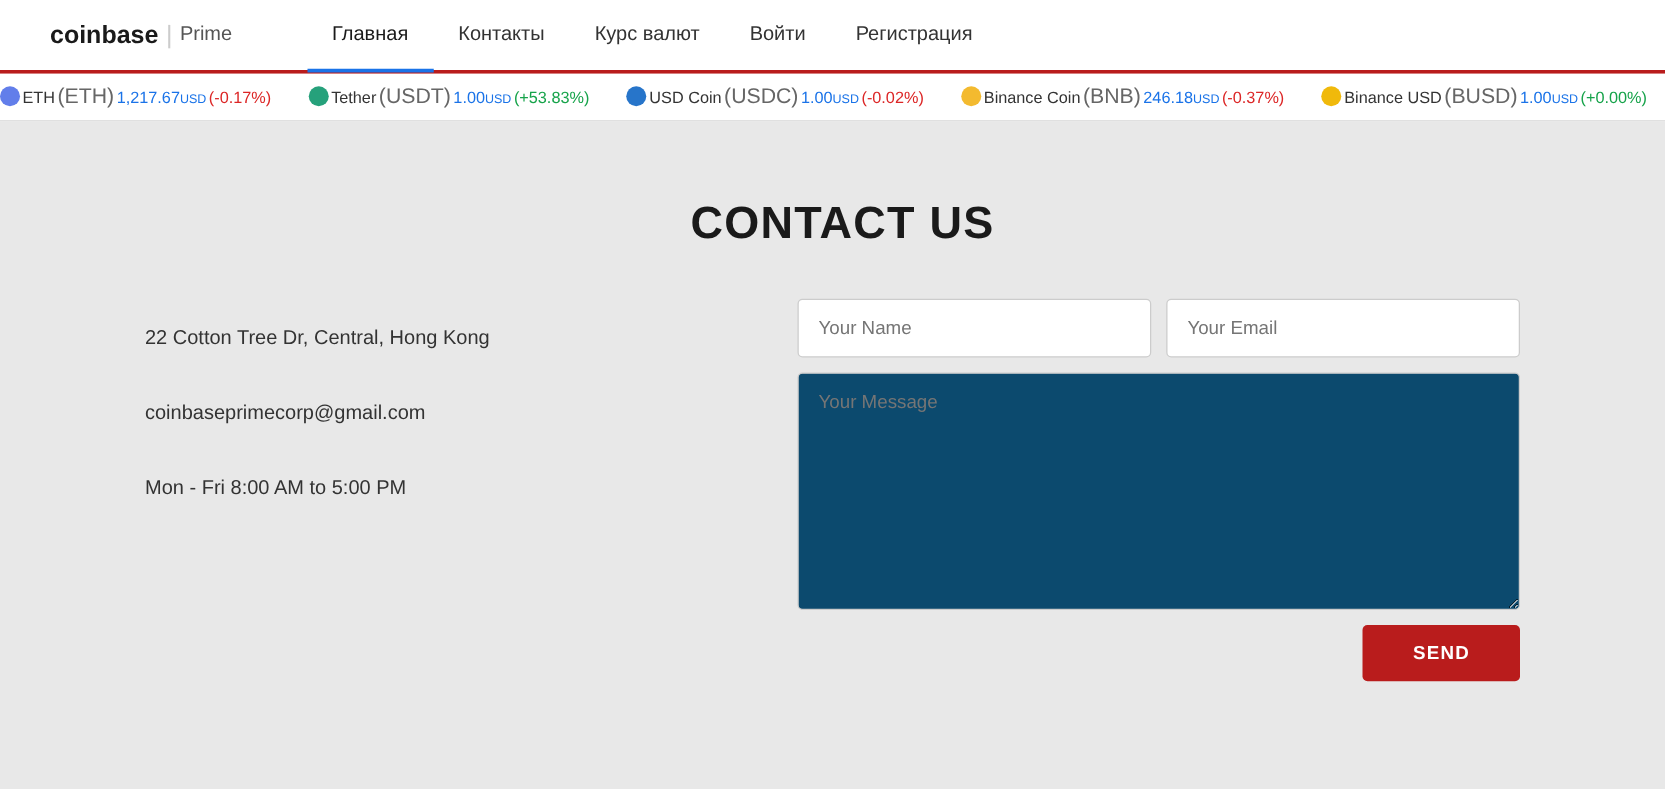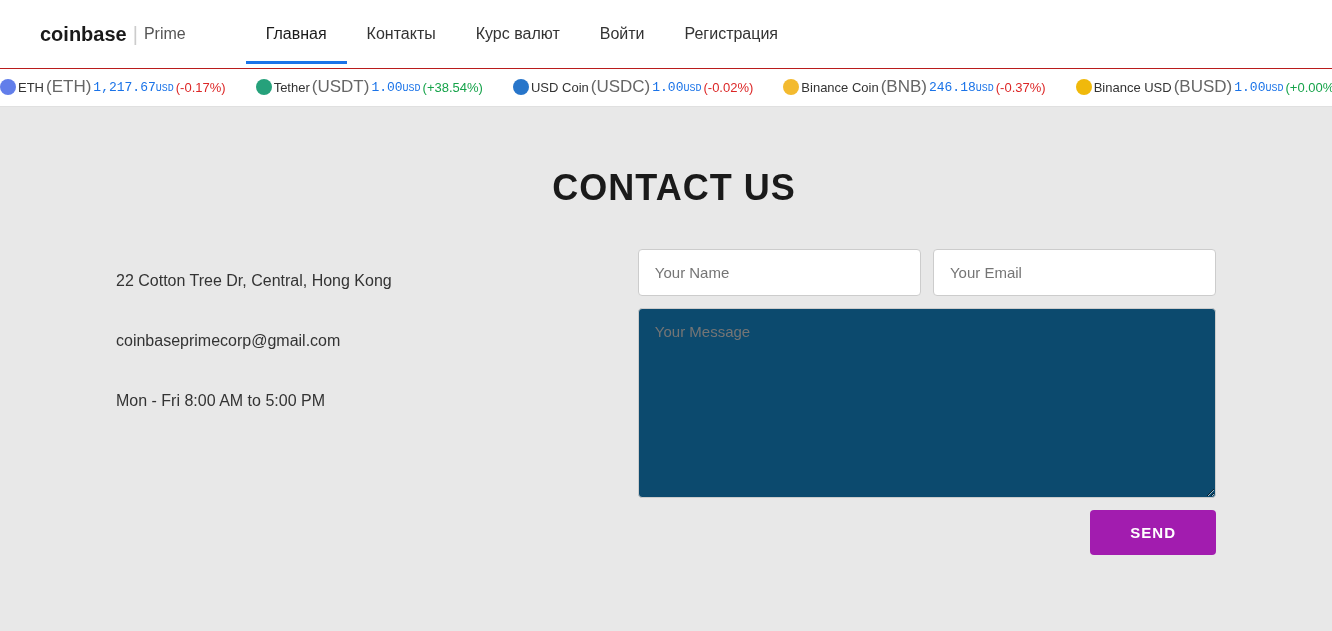--- a/index.html
+++ b/index.html
@@ -4,22 +4,22 @@
   <style>
     * { margin: 0; padding: 0; box-sizing: border-box; }
     body { font-family: Arial, sans-serif; background: #f0f0f0; overflow-x: hidden; }
 
     
     .header {
       background: #fff;
       display: flex;
       align-items: center;
       padding: 0 40px;
-      height: 69px;
-      border-bottom: 1px solid #b91c1c;
+      height: 59px;
+      border-bottom: 3px solid #b91c1c;
     }
     .logo {
       display: flex;
       align-items: center;
       margin-right: 60px;
       text-decoration: none;
     }
     .logo-coinbase {
       font-size: 20px;
       font-weight: bold;
@@ -82,21 +82,21 @@
       0% { transform: translateX(0); }
       100% { transform: translateX(-50%); }
     }
     .ticker-item {
       display: inline-flex;
       align-items: center;
       gap: 2px;
     }
     .ticker-name { color: #333; }
     .ticker-symbol { color: #666; font-size: 17px; }
-    .ticker-price { color: #1a73e8; font-size: 13px; font-family: Liberation Mono, monospace; }
+    .ticker-price { color: #1a73e8; font-size: 13px; }
     .ticker-price-sub { font-size: 10px; }
     .positive { color: #16a34a; }
     .negative { color: #dc2626; text-align: right; }
     .ticker-icon { width: 16px; height: 16px; border-radius: 50%; display: inline-block; }
 
     
     .main {
       background: #e8e8e8;
       min-height: 560px;
       padding: 60px 40px;
@@ -160,21 +160,21 @@
       resize: vertical;
       min-height: 190px;
       outline: none;
       font-family: Arial, sans-serif;
     }
     .send-btn-row {
       display: flex;
       justify-content: flex-end;
     }
     .send-btn {
-      background: #a21caf;
+      background: #b91c1c;
       color: #fff;
       border: none;
       border-radius: 4px;
       padding: 14px 40px;
       font-size: 15px;
       font-weight: 700;
       letter-spacing: 1px;
       cursor: pointer;
     }
   </style>
@@ -204,21 +204,21 @@
       <span class="ticker-name">ETH</span>
       <span class="ticker-symbol">(ETH)</span>
       <span class="ticker-price"><span>1,217.67</span><span class="ticker-price-sub" style="font-size:10px;color:#1a73e8;">USD</span></span>
       <span class="negative">(-0.17%)</span>
     </span>
     <span class="ticker-item">
       <span class="ticker-icon" style="background:#26a17b;"></span>
       <span class="ticker-name">Tether</span>
       <span class="ticker-symbol">(USDT)</span>
       <span class="ticker-price"><span>1.00</span><span class="ticker-price-sub" style="font-size:10px;color:#1a73e8;">USD</span></span>
-      <span class="positive">(+38.54%)</span>
+      <span class="positive">(+53.83%)</span>
     </span>
     <span class="ticker-item">
       <span class="ticker-icon" style="background:#2775ca;"></span>
       <span class="ticker-name">USD Coin</span>
       <span class="ticker-symbol">(USDC)</span>
       <span class="ticker-price"><span>1.00</span><span class="ticker-price-sub" style="font-size:10px;color:#1a73e8;">USD</span></span>
       <span class="negative">(-0.02%)</span>
     </span>
     <span class="ticker-item">
       <span class="ticker-icon" style="background:#f3ba2f;"></span>

